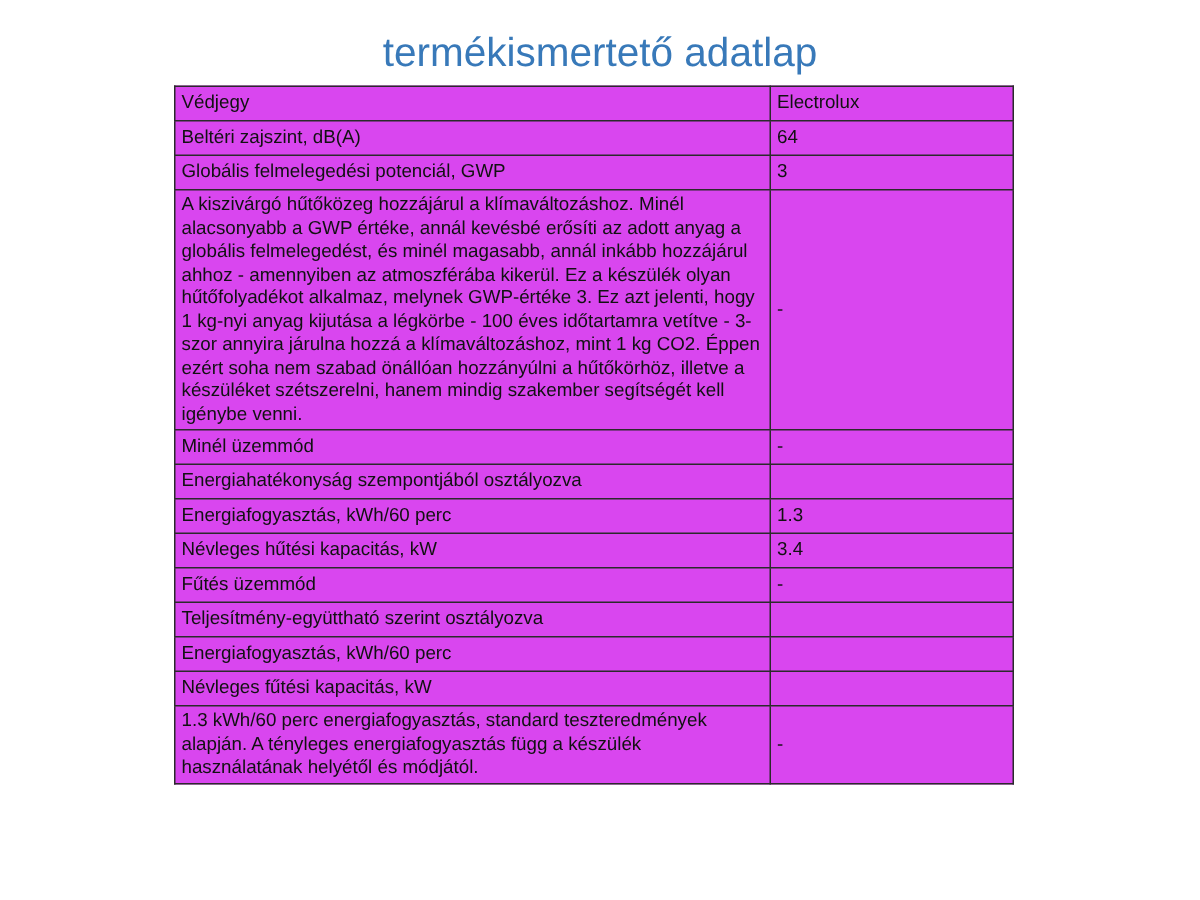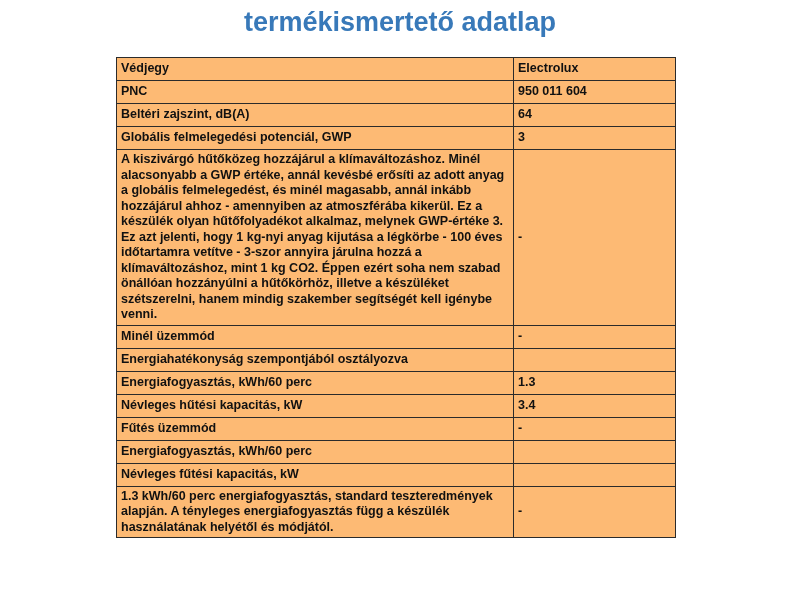--- a/index.html
+++ b/index.html
@@ -11,40 +11,39 @@
     font-family: "Liberation Sans", "DejaVu Sans", sans-serif;
     overflow: hidden;
   }
   .page {
     width: 800px;
     height: 600px;
     position: relative;
   }
   h1.page-title {
     margin: 0;
-    padding-top: 7px;
+    padding-top: 20px;
     text-align: center;
     font-size: 27px;
     line-height: 31px;
-    font-weight: bold;
+    font-weight: normal;
     color: #3879b9;
     letter-spacing: 0px;
   }
   .table-wrap {
     position: absolute;
     left: 116px;
     top: 57px;
     width: 551px;
   }
   table.datasheet {
     border-collapse: collapse;
     table-layout: fixed;
     width: 551px;
-    background: #fdba74;
-    font-weight: bold;
+    background: #d946ef;
   }
   table.datasheet td {
     border: 1px solid #2b2b2b;
     padding: 2px 4px;
     font-size: 12.5px;
     line-height: 15.5px;
     color: #111111;
     vertical-align: middle;
     height: 18px;
     overflow: hidden;
@@ -58,24 +57,20 @@
 
 <div class="page">
   <h1 class="page-title">termékismertető adatlap</h1>
 
   <div class="table-wrap">
     <table class="datasheet">
       <tbody id="table-body">
           <tr>
     <td class="label-cell">Védjegy</td>
     <td class="value-cell">Electrolux</td>
-  </tr>
-          <tr>
-    <td class="label-cell">PNC</td>
-    <td class="value-cell">950 011 604</td>
   </tr>
           <tr>
     <td class="label-cell">Beltéri zajszint, dB(A)</td>
     <td class="value-cell">64</td>
   </tr>
           <tr>
     <td class="label-cell">Globális felmelegedési potenciál, GWP</td>
     <td class="value-cell">3</td>
   </tr>
           <tr>
@@ -96,20 +91,24 @@
   </tr>
           <tr>
     <td class="label-cell">Névleges hűtési kapacitás, kW</td>
     <td class="value-cell">3.4</td>
   </tr>
           <tr>
     <td class="label-cell">Fűtés üzemmód</td>
     <td class="value-cell">-</td>
   </tr>
           <tr>
+    <td class="label-cell">Teljesítmény-együttható szerint osztályozva</td>
+    <td class="value-cell"></td>
+  </tr>
+          <tr>
     <td class="label-cell">Energiafogyasztás, kWh/60 perc</td>
     <td class="value-cell"></td>
   </tr>
           <tr>
     <td class="label-cell">Névleges fűtési kapacitás, kW</td>
     <td class="value-cell"></td>
   </tr>
           <tr>
     <td class="label-cell">1.3 kWh/60 perc energiafogyasztás, standard teszteredmények alapján. A tényleges energiafogyasztás függ a készülék használatának helyétől és módjától.</td>
     <td class="value-cell">-</td>

